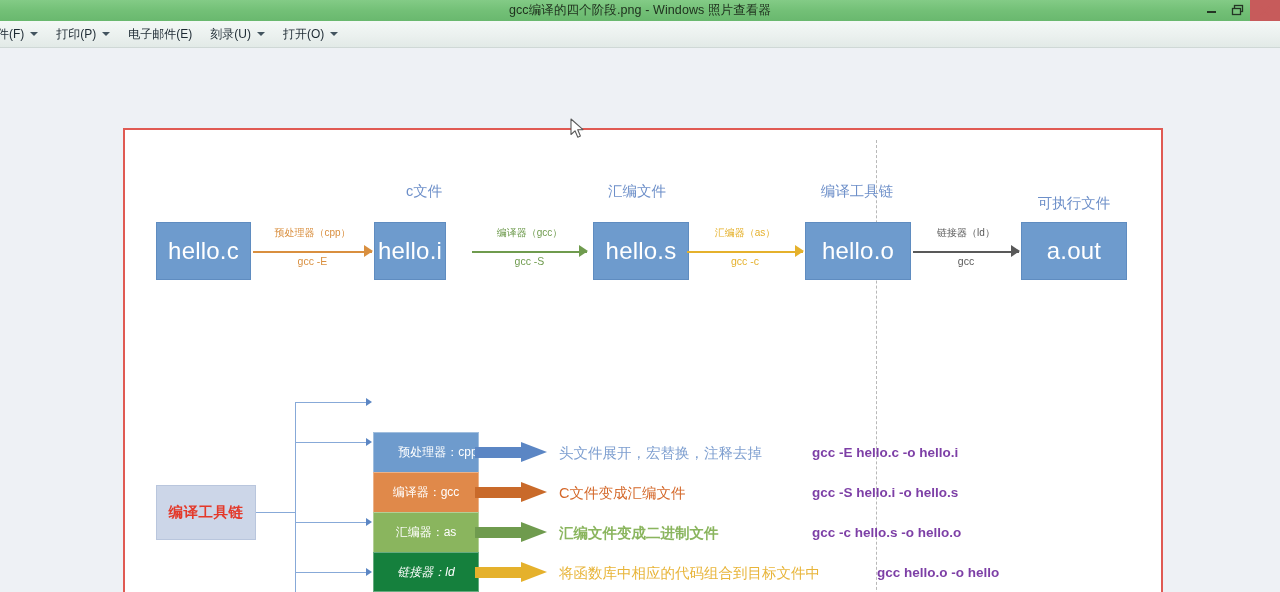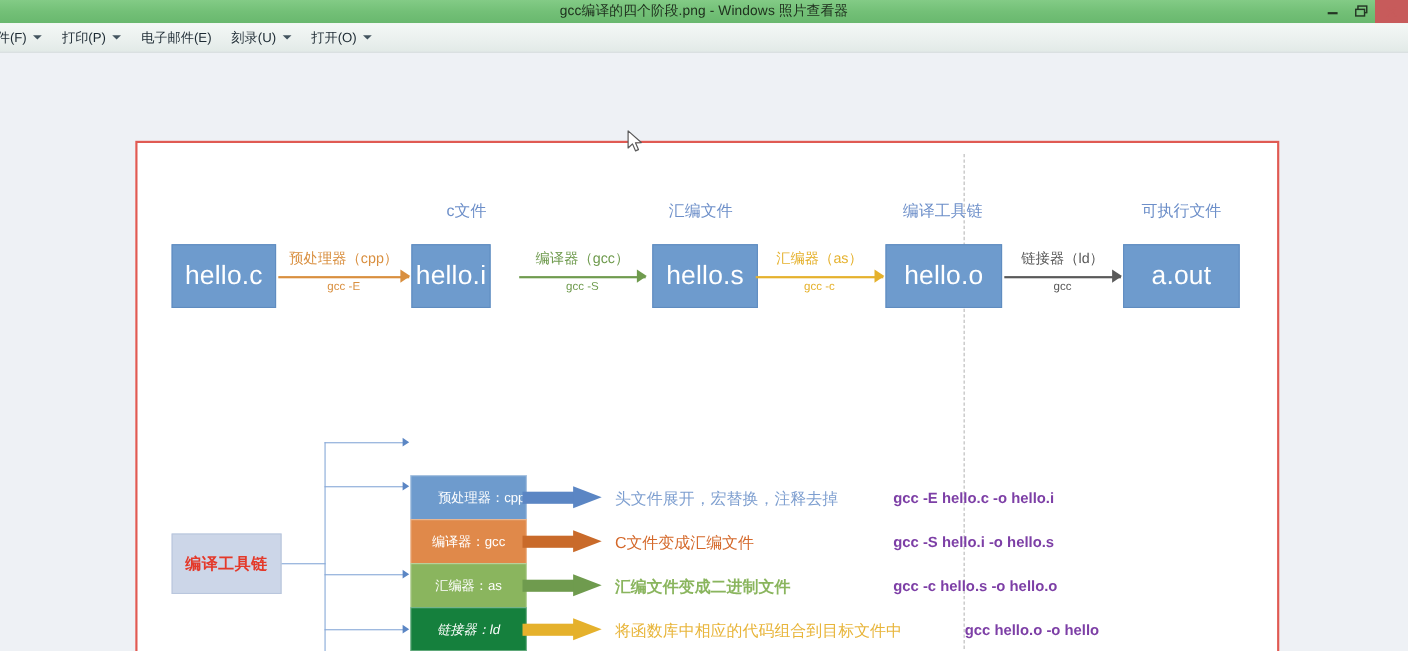--- a/index.html
+++ b/index.html
@@ -87,21 +87,21 @@
     position: absolute; left: 0; top: 29px; height: 2px; width: 100%;
   }
   .conn .tip {
     position: absolute; top: 22.5px; right: -1px;
     width: 0; height: 0;
     border-top: 6px solid transparent; border-bottom: 6px solid transparent;
     border-left: 9px solid currentColor;
   }
   .conn .ctop {
     position: absolute; left: 0; right: 0; top: 4px;
-    text-align: center; font-size: 13px; white-space: nowrap;
+    text-align: center; font-size: 10px; white-space: nowrap;
   }
   .conn .cbot {
     position: absolute; left: 0; right: 0; top: 33px;
     text-align: center; font-size: 10.5px; white-space: nowrap;
   }
 
   
   .toolchain-box {
     position: absolute; left: 31px; top: 355px; width: 100px; height: 55px;
     background: #ccd6e8; border: 1px solid #b9c6dd;
@@ -206,21 +206,21 @@
 
 <div class="viewer">
 
   <div class="frame">
 
     <div class="divider"></div>
 
     <div class="stage-label" style="left:299px; top:52px;">c文件</div>
     <div class="stage-label" style="left:512px; top:52px;">汇编文件</div>
     <div class="stage-label" style="left:732px; top:52px;">编译工具链</div>
-    <div class="stage-label" style="left:949px; top:52px;">可执行文件</div>
+    <div class="stage-label" style="left:949px; top:64px;">可执行文件</div>
 
     <div class="filebox" style="left:31px; top:92px; width:95px;">
       <span>hello.c</span>
     </div>
     <div class="filebox" style="left:249px; top:92px; width:72px;">
       <span>hello.i</span>
     </div>
     <div class="filebox" style="left:468px; top:92px; width:96px;">
       <span>hello.s</span>
     </div>

